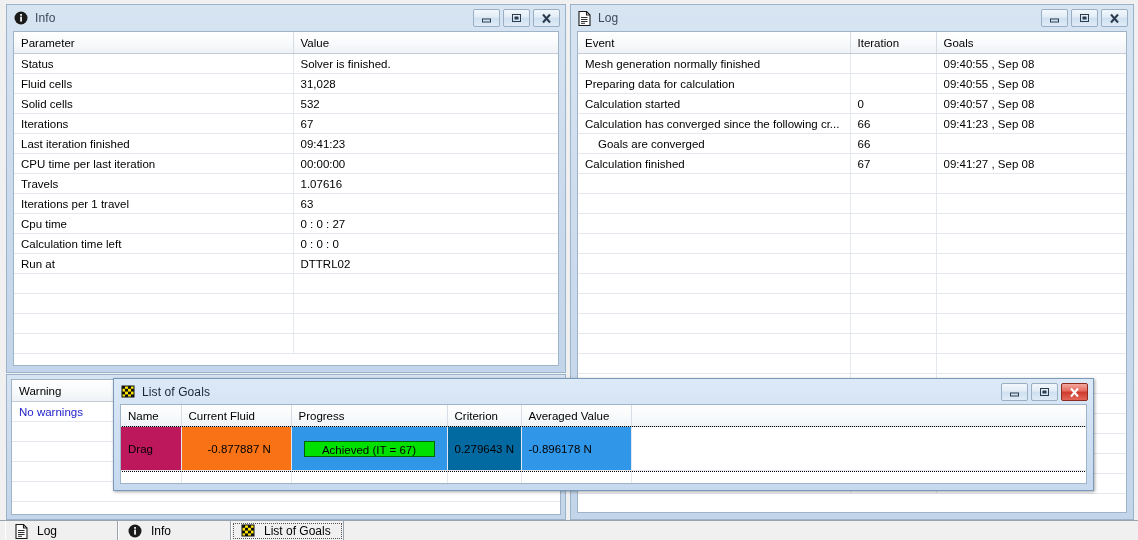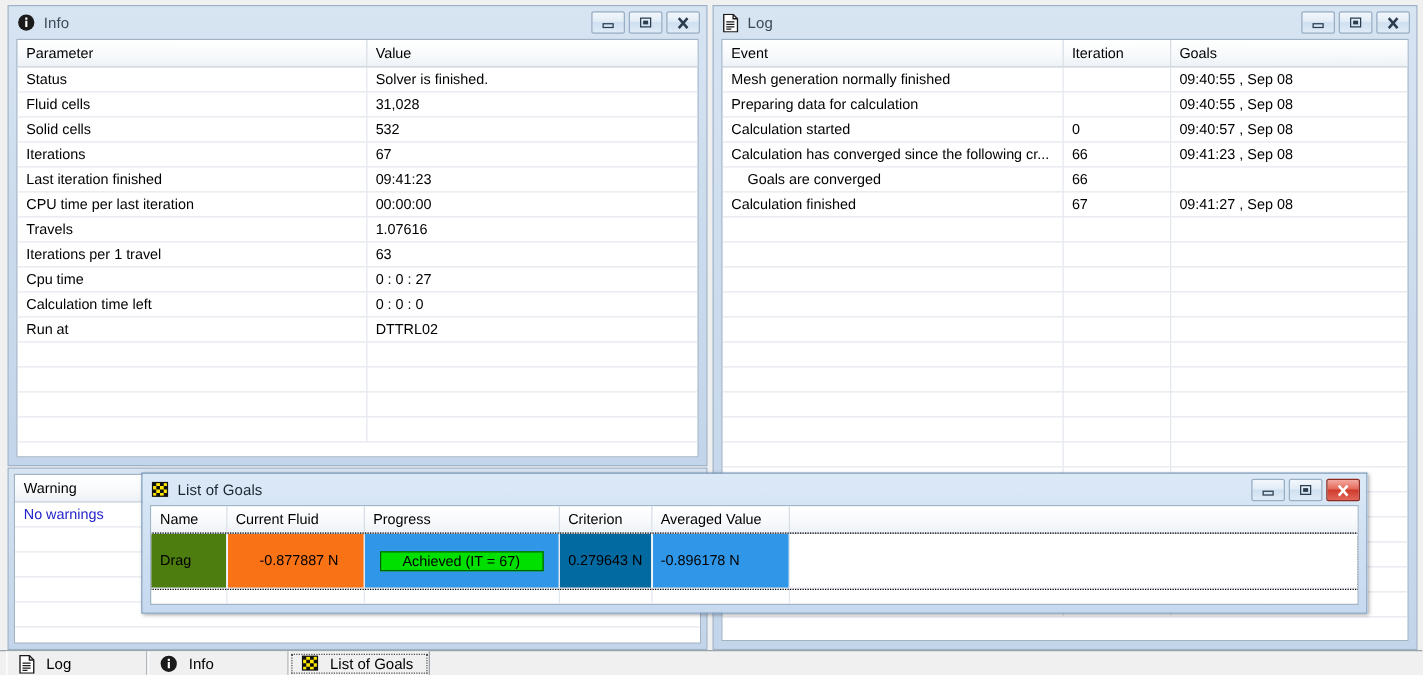--- a/index.html
+++ b/index.html
@@ -538,21 +538,21 @@
           <th>Name</th>
           <th>Current Fluid</th>
           <th>Progress</th>
           <th>Criterion</th>
           <th>Averaged Value</th>
           <th class="last"></th>
         </tr>
       </thead>
       <tbody id="goals-rows">
           <tr class="goalrow">
-            <td style="background: #4d7c0f;">Drag</td>
+            <td style="background: #be185d;">Drag</td>
             <td class="cv-cell" style="background: #f97316;">-0.877887 N</td>
             <td class="progress-cell">
               <div class="progress-bar" style="background: rgb(0, 224, 0);">Achieved (IT = 67)</div>
             </td>
             <td style="background: #0369a1;">0.279643 N</td>
             <td style="background: rgb(47, 150, 232);">-0.896178 N</td>
             <td class="last" style="background:#fff">&nbsp;</td>
           </tr>
           <tr>
             <td>&nbsp;</td>

